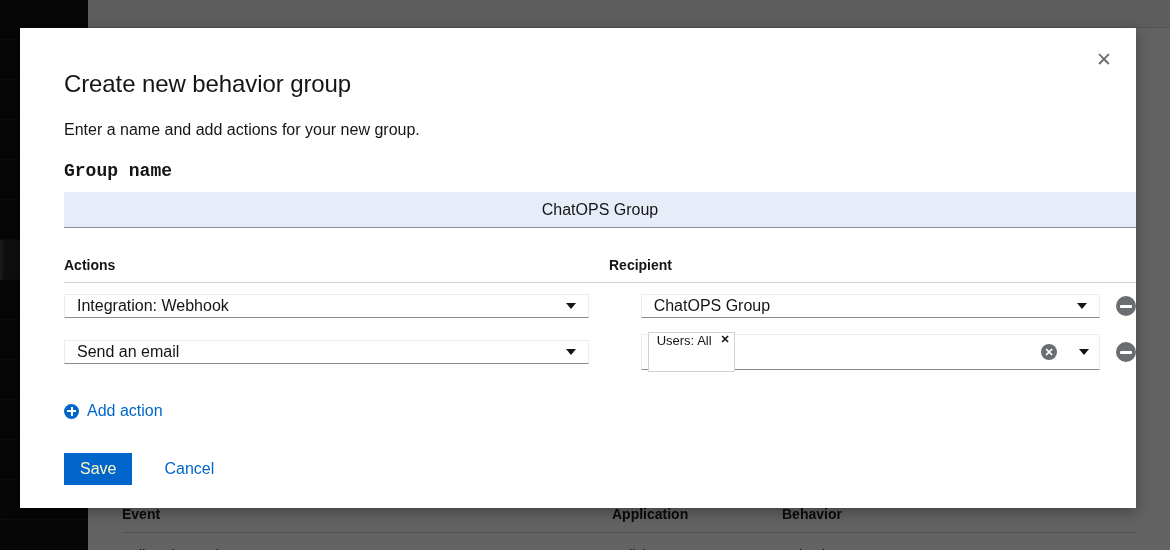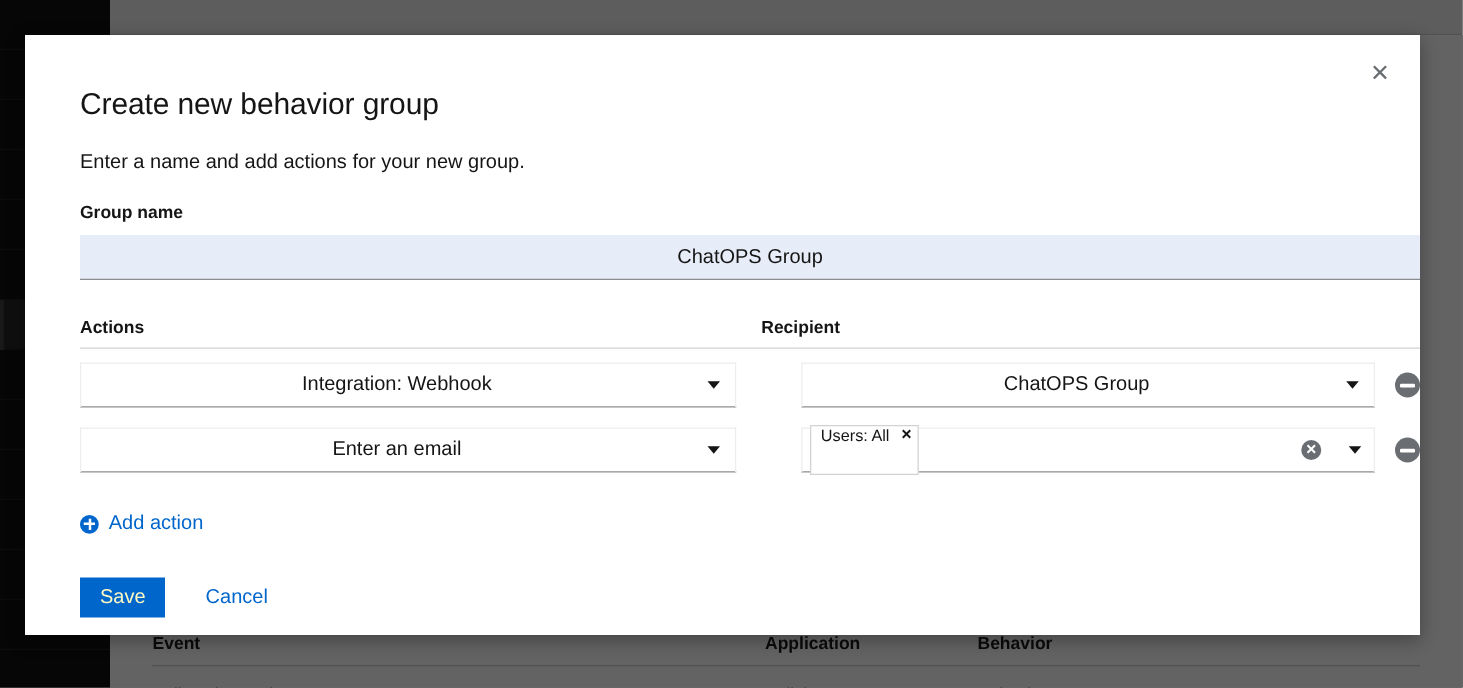--- a/index.html
+++ b/index.html
@@ -68,22 +68,23 @@
   }
   .modal-title {
     font-size: 24px; font-weight: 400; color: #151515;
     letter-spacing: -0.1px; margin: 18px 0 0 20px;
   }
   .modal-desc {
     font-size: 16px; color: #151515; margin: 23px 0 0 20px;
   }
 
   .form-label {
-    display: block; font-size: 14px; font-weight: 700; color: #151515;
+    display: block; font-size: 18px; font-weight: 700; color: #151515;
     margin: 22px 0 0 20px;
+    font-family: Liberation Mono, monospace;
   }
   .text-input {
     display: block; margin: 11px 0 0 20px;
     width: 1072px; height: 36px;
     background: #e7edf8;
     border: none; border-bottom: 1px solid #8a8d90;
     font-size: 16px; color: #151515;
     padding: 0 12px;
     font-family: "Liberation Sans", sans-serif;
     text-align: center;
@@ -103,28 +104,27 @@
   }
 
   
   .rows { margin: 11px 0 0 20px; width: 1072px; }
   .row {
     display: flex; align-items: center; margin-bottom: 16px;
   }
 
   .pf-select {
     position: relative;
-    width: 528px; height: 36px;
+    width: 528px; height: 24px;
     background: #ffffff;
     border: 1px solid #ededed;
     border-bottom: 1px solid #8a8d90;
     display: flex; align-items: center;
     padding: 0 12px;
     cursor: pointer;
-    text-align: center;
   }
   .pf-select .sel-text {
     font-size: 16px; color: #151515; flex: 1;
     white-space: nowrap; overflow: hidden; text-overflow: ellipsis;
   }
   .caret {
     width: 0; height: 0; margin-left: 8px;
     border-left: 5px solid transparent;
     border-right: 5px solid transparent;
     border-top: 6px solid #151515;
@@ -281,21 +281,21 @@
         <div class="row-gap"></div>
         <div class="pf-select recipient">
           <span class="sel-text">ChatOPS Group</span>
           <span class="caret"></span>
         </div>
         <button class="remove-btn" title="Remove action"></button>
       </div>
 
       <div class="row">
         <div class="pf-select">
-          <span class="sel-text">Enter an email</span>
+          <span class="sel-text">Send an email</span>
           <span class="caret"></span>
         </div>
         <div class="row-gap"></div>
         <div class="pf-typeahead">
           <span class="chip">
             <span>Users: All</span>
             <span class="chip-close">✕</span>
           </span>
           <span class="ta-spacer"></span>
           <span class="clear-btn">✕</span>

